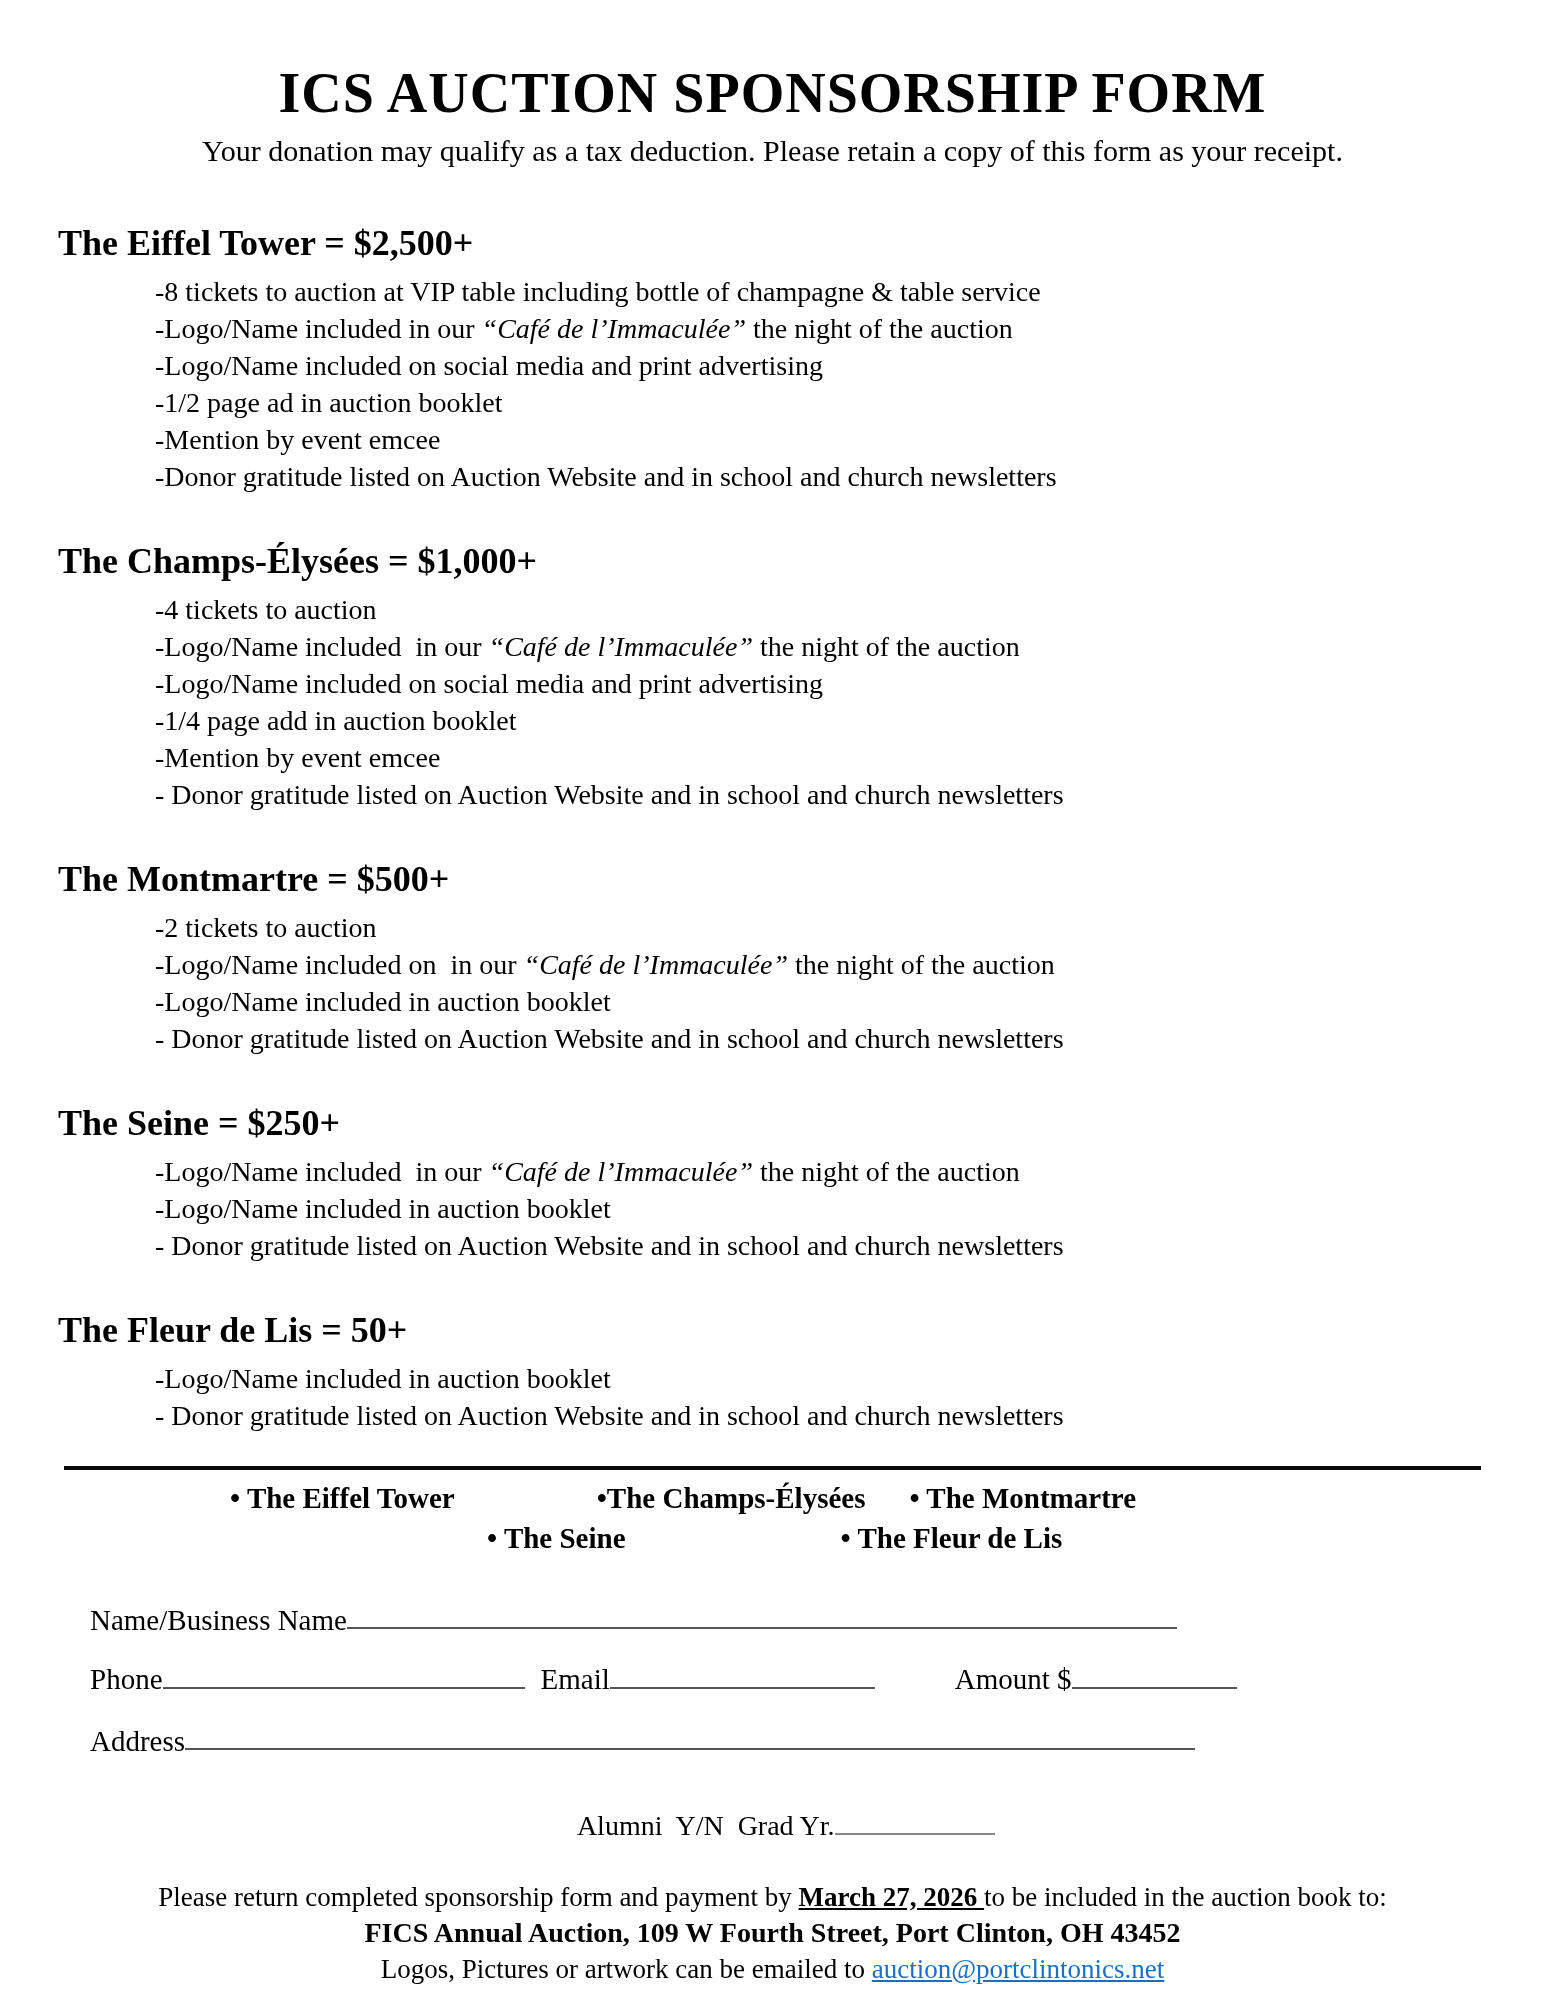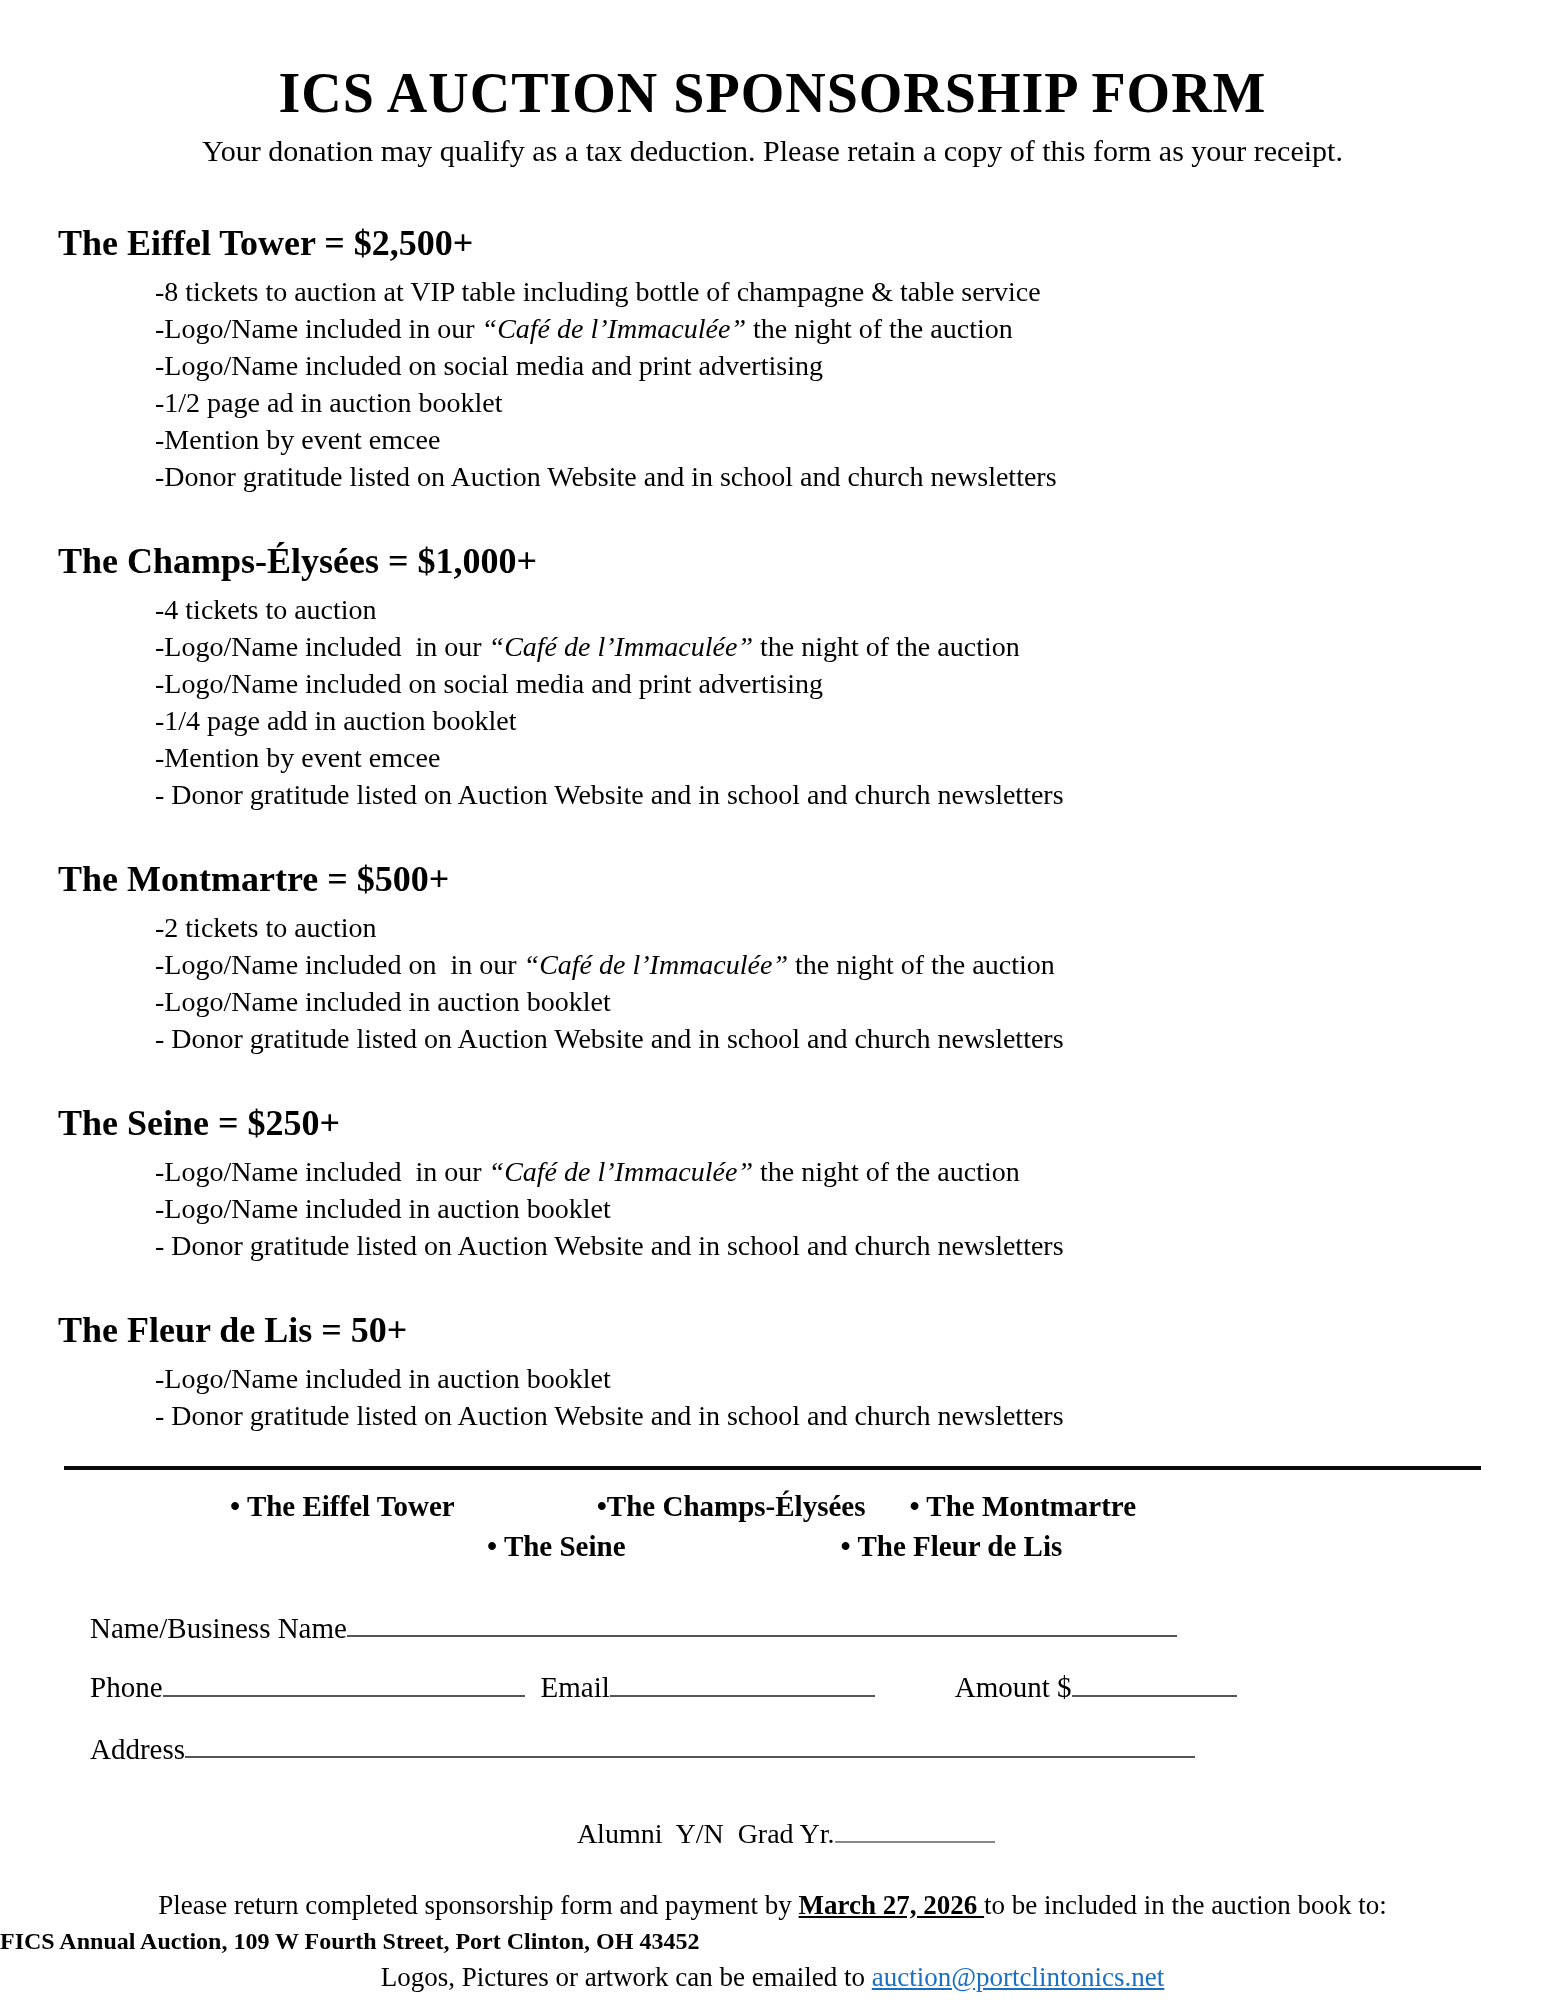--- a/index.html
+++ b/index.html
@@ -19,21 +19,21 @@
   }
   .content { padding-left:58px; padding-right:60px; }
   .tier { margin:0; }
   .tier-heading { font-size:36px; font-weight:bold; margin:46px 0 10px 0; line-height:40px; }
   .tier:first-child .tier-heading { margin-top:50px; }
   .benefit { padding-left:97px; font-size:28px; line-height:37px; white-space:pre-wrap; }
   .it { font-style:italic; }
   .divider { margin:32px 64px 0 64px; border-top:4px solid #0a0a0a; height:0; }
   .yes-line { margin-top:32px; text-align:center; font-size:29px; line-height:40px; }
   .opt-row { font-weight:bold; font-size:29px; line-height:40px; white-space:nowrap; }
-  .opt-row.r1 { margin-top:16px; }
+  .opt-row.r1 { margin-top:8px; }
   .opt { display:inline-block; }
   .opt-row.r1 .opt:nth-child(1){ margin-left:230px; }
   .opt-row.r1 .opt:nth-child(2){ margin-left:142px; }
   .opt-row.r1 .opt:nth-child(3){ margin-left:44px; }
   .opt-row.r2 .opt:nth-child(1){ margin-left:487px; }
   .opt-row.r2 .opt:nth-child(2){ margin-left:215px; }
   .form-row { margin-left:90px; font-size:29px; line-height:36px; white-space:nowrap; }
   .name-row { margin-top:42px; }
   .addr-row { margin-top:24px; }
   .phone-row { margin-top:22px; }
@@ -46,21 +46,21 @@
   .phone-line { width:362px; }
   .email-label { margin-left:16px; }
   .email-line { width:265px; }
   .amount-label { margin-left:80px; }
   .amount-line { width:165px; }
   .alumni-row { margin-top:14px; text-align:center; font-size:28px; line-height:34px; white-space:pre; }
   .gradyr-line { width:160px; border-bottom-color:#888; }
   .return-line { margin-top:2px; text-align:center; font-size:27px; line-height:36px; }
   .seg-b { font-weight:bold; }
   .seg-u { text-decoration:underline; }
-  .mailto-line { margin-top:0; text-align:left; font-size:24px; font-weight:bold; line-height:36px; }
+  .mailto-line { margin-top:0; text-align:center; font-size:28px; font-weight:bold; line-height:36px; }
   .logos-line { margin-top:0; text-align:center; font-size:27px; line-height:36px; }
   a.link { text-decoration:underline; cursor:pointer; }
 </style>
 </head>
 <body>
 
 <div class="page">
 
   <div class="title">ICS AUCTION SPONSORSHIP FORM</div>
   <div class="subtitle">Your donation may qualify as a tax deduction. Please retain a copy of this form as your receipt.</div>

